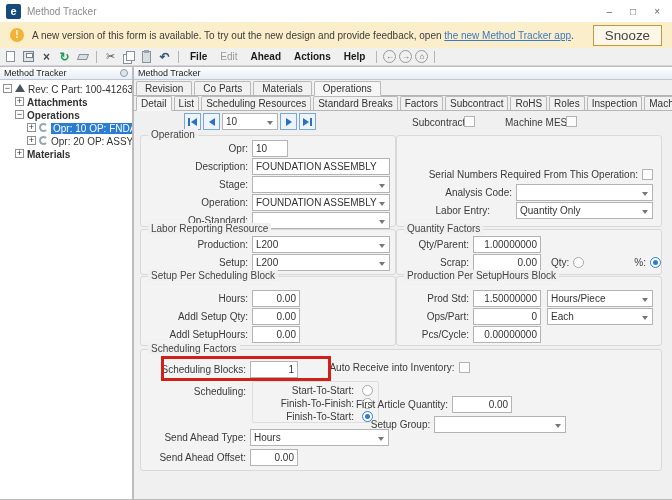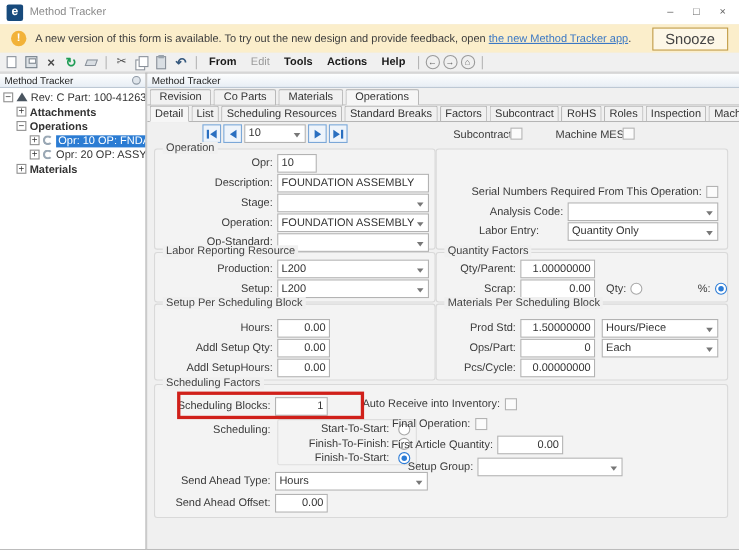--- a/index.html
+++ b/index.html
@@ -163,23 +163,23 @@
     <span class="tb-btn">
         <span class="i-copy"></span>
       </span>
     <span class="tb-btn">
         <span class="i-paste"></span>
       </span>
     <span class="tb-btn">
         <span class="i-undo">↶</span>
       </span>
     <span class="tb-sep"></span>
-    <span class="menu-item">From</span>
+    <span class="menu-item">File</span>
     <span class="menu-item disabled">Edit</span>
-    <span class="menu-item">Tools</span>
+    <span class="menu-item">Ahead</span>
     <span class="menu-item">Actions</span>
     <span class="menu-item">Help</span>
     <span class="tb-sep"></span>
     <span class="circle-btn">←</span>
     <span class="circle-btn">→</span>
     <span class="circle-btn">⌂</span>
     <span class="tb-sep"></span>
   </div>
 
   <div class="workspace">
@@ -349,21 +349,21 @@
               <span class="lab w109">Addl Setup Qty:</span>
             <span class="txt num" style="width:48px;">0.00</span>
             </div>
           <div class="frow">
               <span class="lab w109">Addl SetupHours:</span>
             <span class="txt num" style="width:48px;">0.00</span>
             </div>
         </div>
 
         <div class="group" style="left:262px; top:165px; width:266px; height:70px; padding-top:12px;">
-          <span class="legend">Materials Per Scheduling Block</span>
+          <span class="legend">Production Per SetupHours Block</span>
           <div class="frow">
               <span class="lab w74">Prod Std:</span>
             <span class="txt num" style="width:68px;">1.50000000</span>
             <span class="dd" style="width:106px; margin-left:6px;">Hours/Piece</span>
             </div>
           <div class="frow">
               <span class="lab w74">Ops/Part:</span>
             <span class="txt num" style="width:68px;">0</span>
             <span class="dd" style="width:106px; margin-left:6px;">Each</span>
             </div>
@@ -407,24 +407,20 @@
             </div>
           <div class="srow" style="left:0; top:98px;">
               <span class="lab w109">Send Ahead Offset:</span>
             <span class="txt num" style="width:48px;">0.00</span>
             </div>
 
           <div class="srow right" style="left:140px; top:8px; width:237px;">
               <span class="lab">Auto Receive into Inventory:</span>
             <span class="cb"></span>
             </div>
-          <div class="srow right" style="left:140px; top:26px; width:237px;">
-              <span class="lab">Final Operation:</span>
-            <span class="cb"></span>
-            </div>
           <div class="srow right" style="left:140px; top:45px; width:306px;">
               <span class="lab">First Article Quantity:</span>
             <span class="txt num" style="width:60px;">0.00</span>
             </div>
           <div class="srow right" style="left:140px; top:65px; width:375px;">
               <span class="lab">Setup Group:</span>
             <span class="dd" style="width:132px;"></span>
             </div>
         </div>
 

